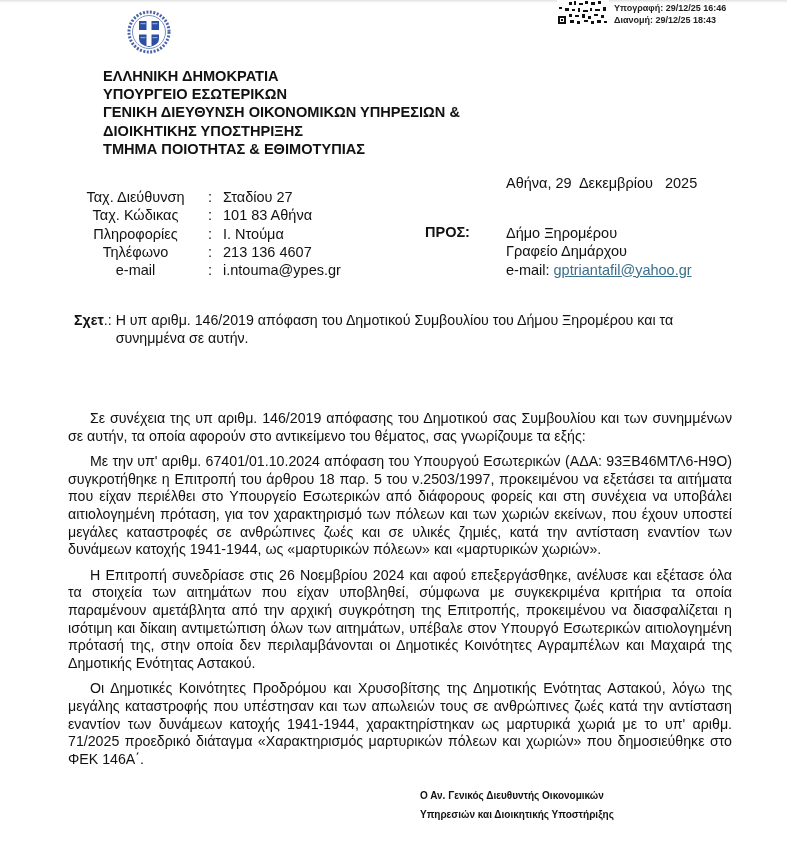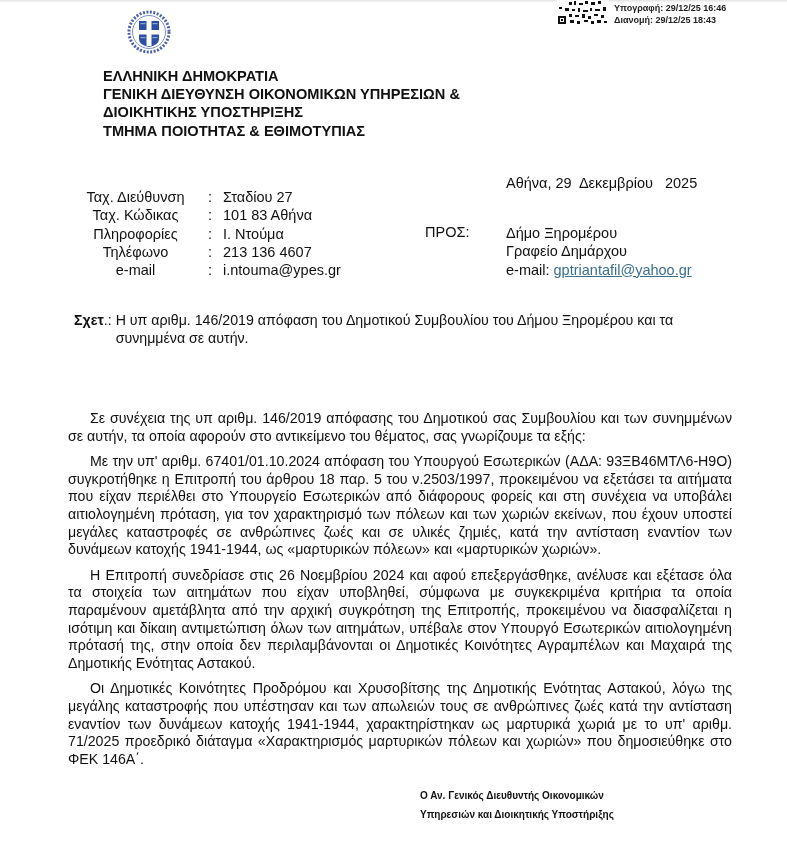--- a/index.html
+++ b/index.html
@@ -11,21 +11,21 @@
     .emblem { position: absolute; left: 127px; top: 10px; width: 44px; height: 44px; }
     .qr { position: absolute; left: 557px; top: 0; width: 52px; height: 26px; }
     .stamp { position: absolute; left: 614px; top: 2px; font-size: 9px; font-weight: bold; line-height: 12px; color: #222; }
     .hdr { position: absolute; left: 74px; top: 67px; font-size: 14.6px; font-weight: bold; line-height: 18.2px; }
     .hdr div { white-space: nowrap; margin-left: 29px; }
     .dateblk { position: absolute; left: 506px; top: 137px; font-size: 14.5px; line-height: 18.5px; white-space: pre; }
     .contact { position: absolute; left: 74px; top: 188px; font-size: 14.5px; line-height: 18.3px; text-align: center; }
     .contact .row { display: flex; white-space: nowrap; }
     .contact .lab { width: 123px; }
     .contact .col { width: 26px; }
-    .pros-label { position: absolute; left: 425px; top: 224px; font-size: 14.5px; font-weight: normal; }
+    .pros-label { position: absolute; left: 425px; top: 224px; font-size: 14.5px; font-weight: bold; }
     .pros { position: absolute; left: 506px; top: 224px; font-size: 14.5px; line-height: 18.3px; white-space: nowrap; }
     .pros a { color: #3a6f8c; text-decoration: underline; }
     .subj { position: absolute; left: 74px; top: 312px; width: 660px; font-size: 14.2px; line-height: 17.5px; }
     .subj .item { display: flex; }
     .subj .k { font-weight: bold; white-space: nowrap; }
     .subj .v { padding-left: 4px; }
     .body { position: absolute; left: 68px; top: 410px; width: 664px; font-size: 14.2px; line-height: 17.6px; }
     .body p { margin: 0 0 8px 0; text-indent: 22px; text-align: justify; }
     .sig { position: absolute; left: 420px; top: 786px; width: 320px; text-align: left; font-size: 10px; font-weight: bold; line-height: 19px; }
   </style>
@@ -85,20 +85,21 @@
   </svg>
 </div>
 
 <div class="stamp">
   <div>Υπογραφή: 29/12/25 16:46</div>
   <div>Διανομή: 29/12/25 18:43</div>
 </div>
 
 <div class="hdr">
   <div>ΕΛΛΗΝΙΚΗ ΔΗΜΟΚΡΑΤΙΑ</div>
+  <div>ΥΠΟΥΡΓΕΙΟ ΕΣΩΤΕΡΙΚΩΝ</div>
   <div>ΓΕΝΙΚΗ ΔΙΕΥΘΥΝΣΗ ΟΙΚΟΝΟΜΙΚΩΝ ΥΠΗΡΕΣΙΩΝ &amp;</div>
   <div>ΔΙΟΙΚΗΤΙΚΗΣ ΥΠΟΣΤΗΡΙΞΗΣ</div>
   <div>ΤΜΗΜΑ ΠΟΙΟΤΗΤΑΣ &amp; ΕΘΙΜΟΤΥΠΙΑΣ</div>
 </div>
 
 <div class="dateblk">
   <div>Αθήνα, 29  Δεκεμβρίου   2025</div>
 </div>
 
 <div class="contact">

